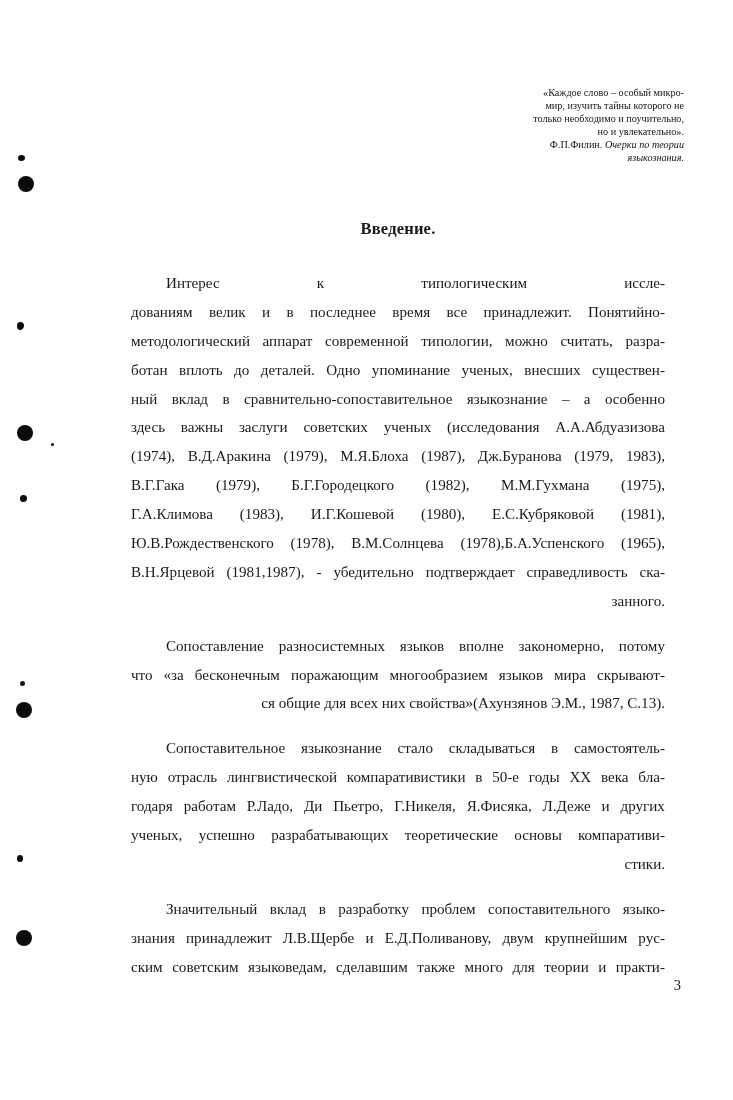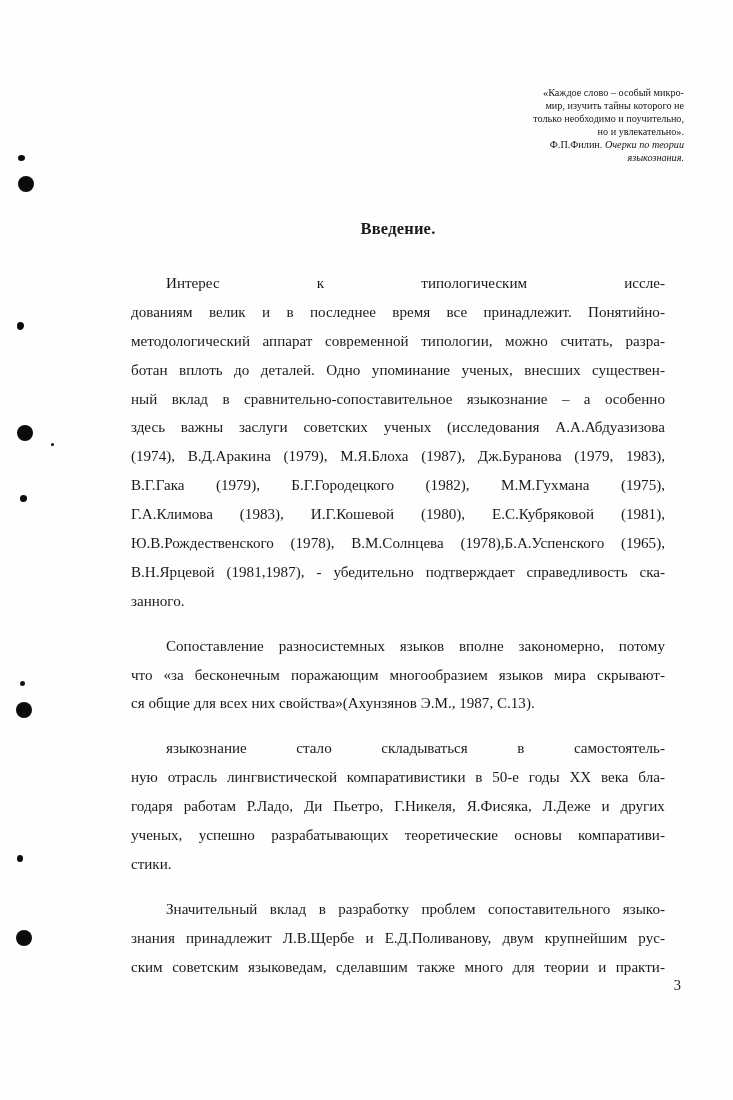--- a/index.html
+++ b/index.html
@@ -84,21 +84,21 @@
   }
   .line > span {
     display: inline-block;
   }
   
   .line {
     display: flex;
     justify-content: space-between;
   }
   .line.flush {
-    justify-content: flex-start;
+    justify-content: flex-end;
   }
   .line.indent {
     padding-left: 35px;
   }
   .line .w {
     white-space: pre;
   }
 
   
   #folio {
@@ -261,20 +261,21 @@
           <span class="w">языков</span>
           <span class="w">мира</span>
           <span class="w">скрывают-</span>
         </div>
         <div class="line flush">
           <span class="w">ся общие для всех них свойства»(Ахунзянов Э.М., 1987, С.13).</span>
         </div>
       </div>
       <div class="para">
         <div class="line indent">
+          <span class="w">Сопоставительное</span>
           <span class="w">языкознание</span>
           <span class="w">стало</span>
           <span class="w">складываться</span>
           <span class="w">в</span>
           <span class="w">самостоятель-</span>
         </div>
         <div class="line">
           <span class="w">ную</span>
           <span class="w">отрасль</span>
           <span class="w">лингвистической</span>

